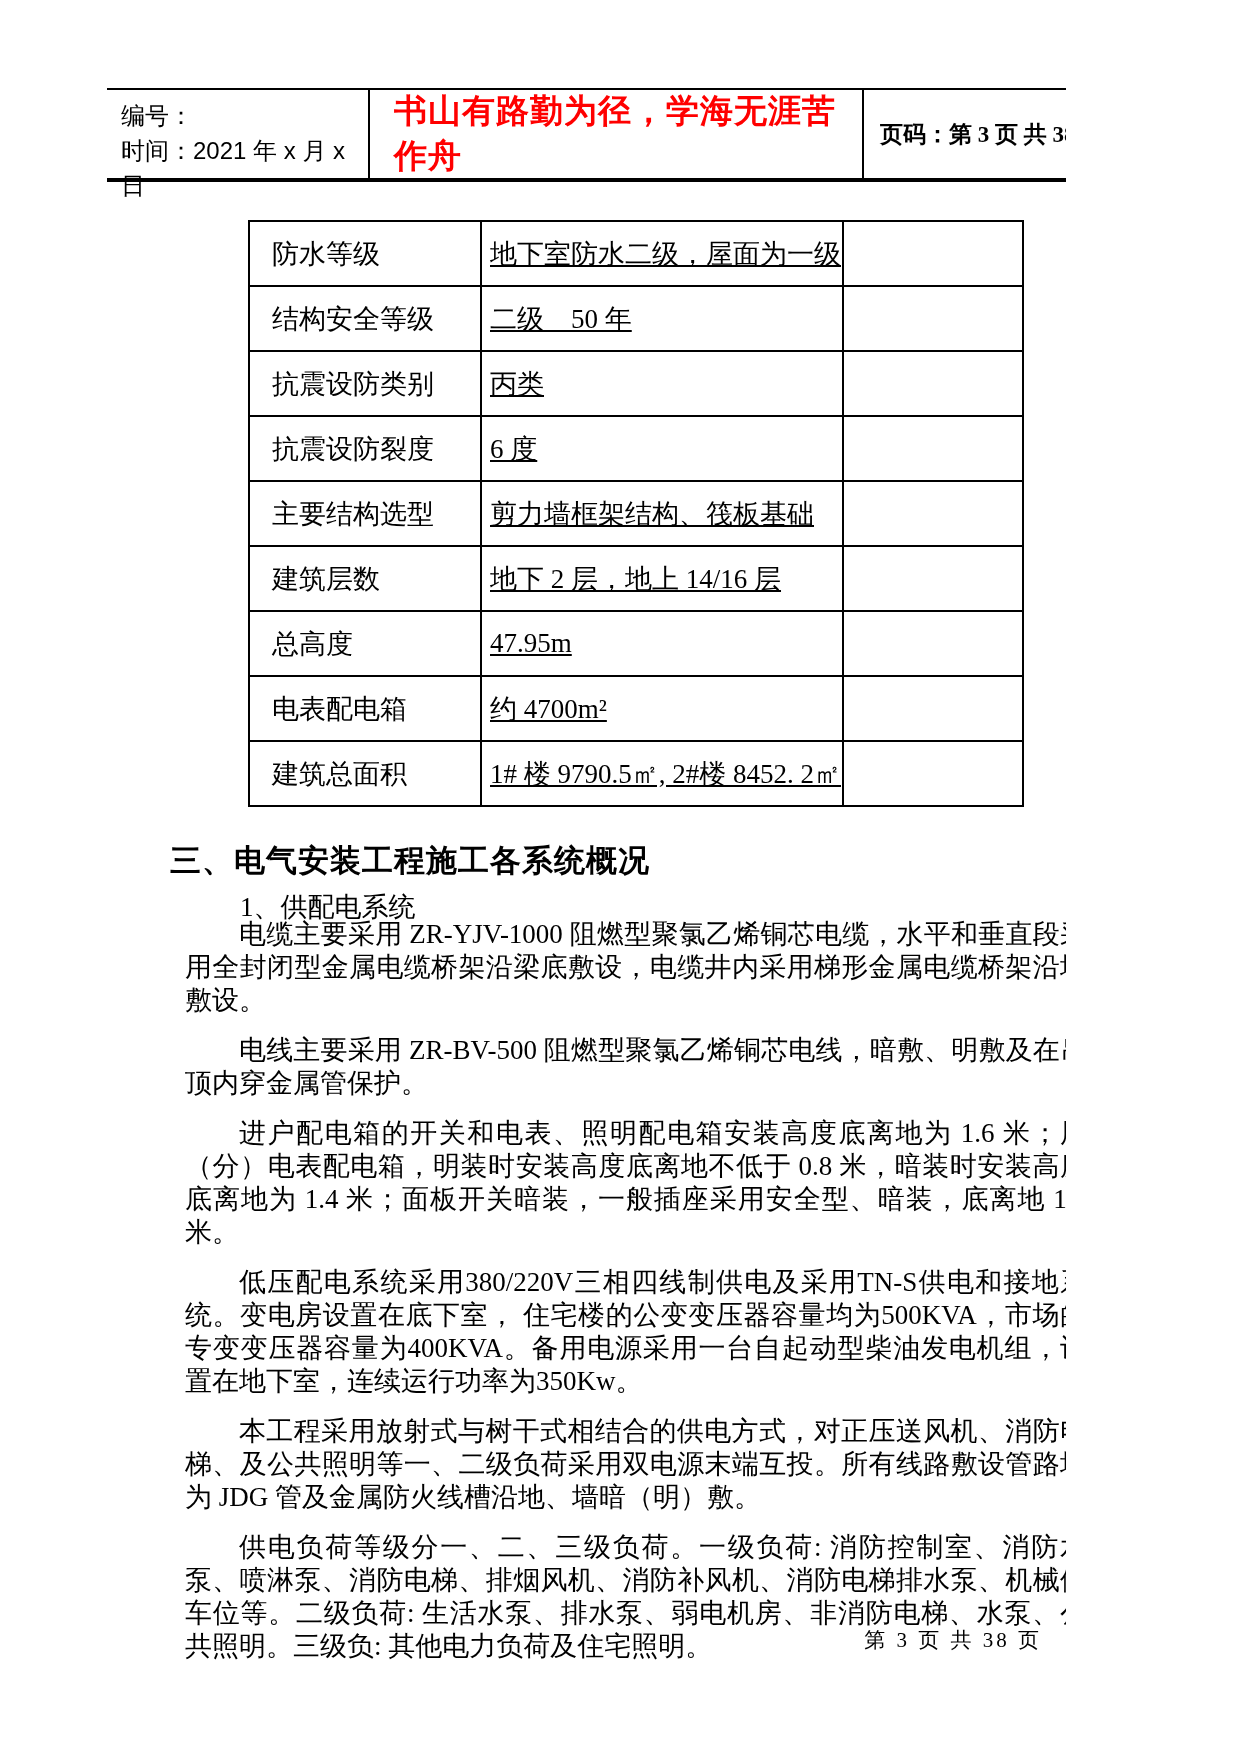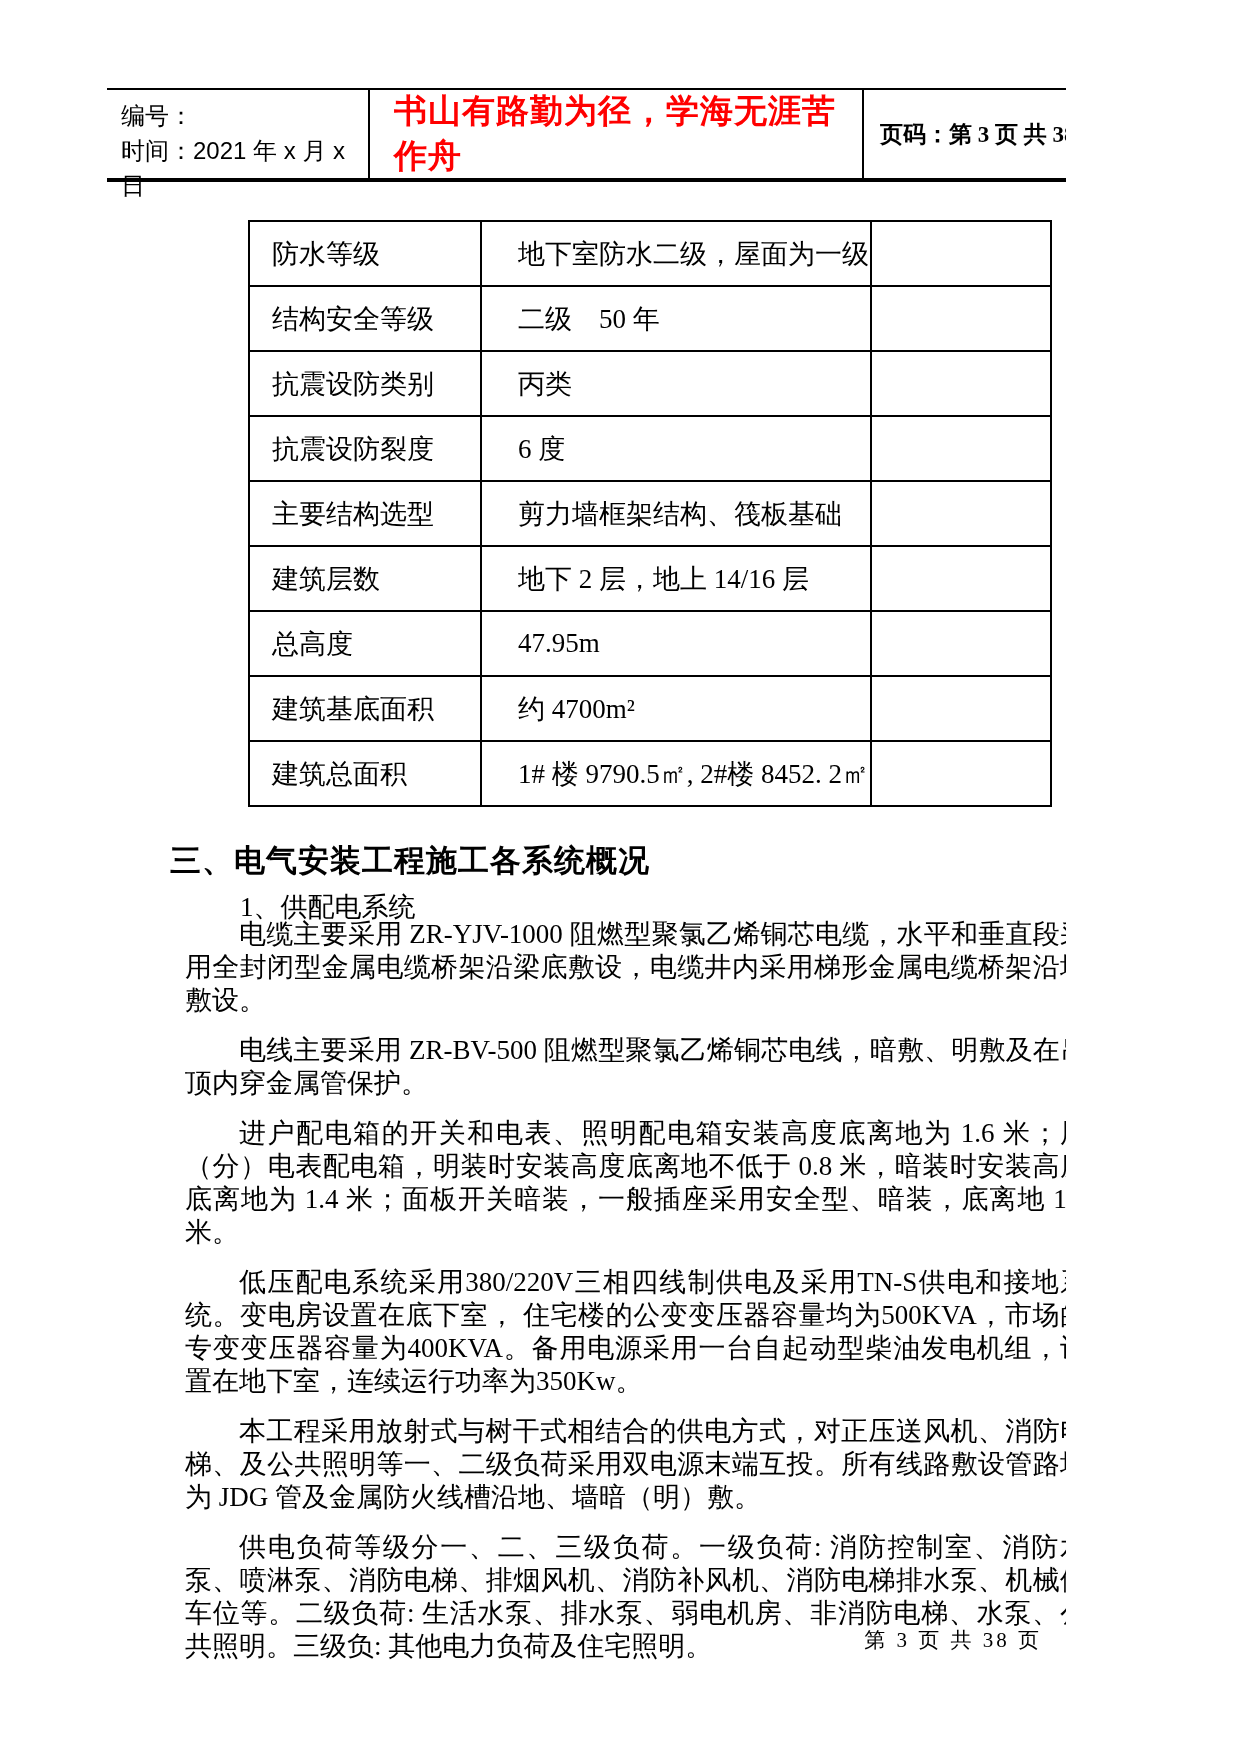--- a/index.html
+++ b/index.html
@@ -67,21 +67,21 @@
   .info-table td {
     border: 2px solid #000;
     height: 61px;
     font-size: 27px;
     vertical-align: middle;
     box-sizing: content-box;
     white-space: nowrap;
     overflow: hidden;
   }
   .info-table td.c1 { padding-left: 22px; margin-top: 44px; }
-  .info-table td.c2 { padding-left: 36px; }
+  .info-table td.c2 { padding-left: 8px; text-decoration: underline; }
   .info-table td.c3 { padding: 0; }
 
   
   .section-heading {
     position: absolute;
     top: 840px;
     left: 170px;
     margin: 0;
     font-family: Liberation Sans, sans-serif;
     font-weight: bold;
@@ -175,21 +175,21 @@
         <td class="c1">建筑层数</td>
         <td class="c2">地下 2 层，地上 14/16 层</td>
         <td class="c3"></td>
       </tr>
       <tr>
         <td class="c1">总高度</td>
         <td class="c2">47.95m</td>
         <td class="c3"></td>
       </tr>
       <tr>
-        <td class="c1">建筑基底面积</td>
+        <td class="c1">电表配电箱</td>
         <td class="c2">约 4700m²</td>
         <td class="c3"></td>
       </tr>
       <tr>
         <td class="c1">建筑总面积</td>
         <td class="c2">1# 楼 9790.5㎡, 2#楼 8452. 2㎡</td>
         <td class="c3"></td>
       </tr>
     </tbody>
   </table>

